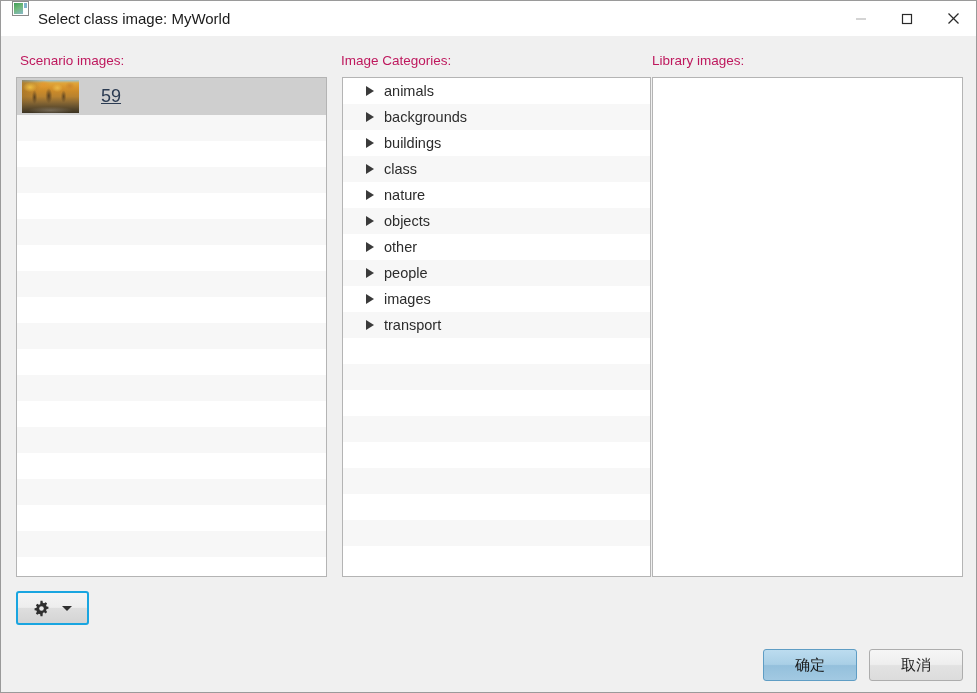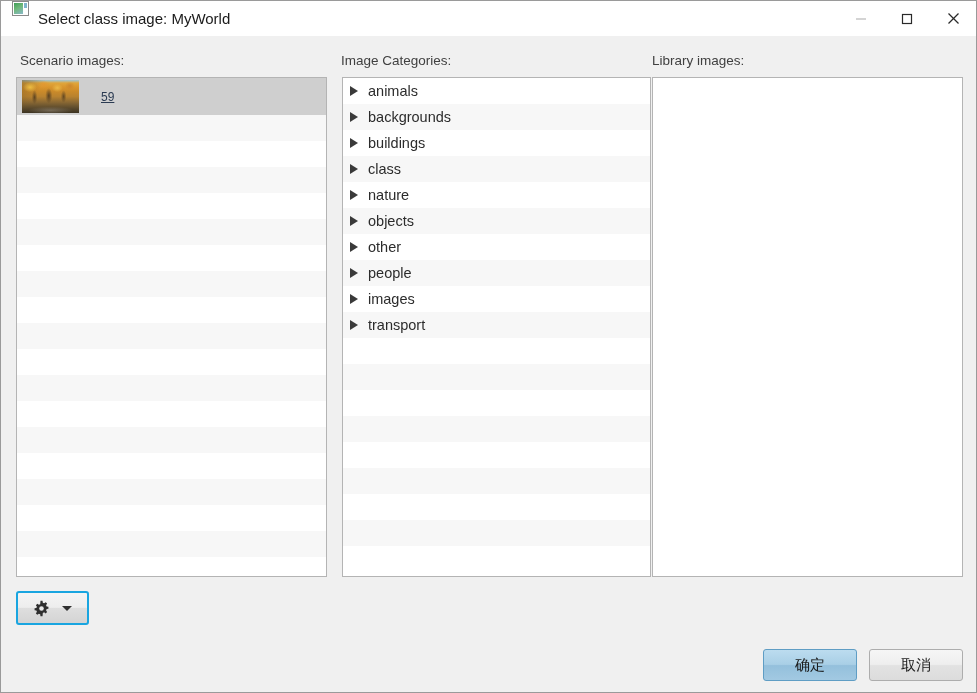--- a/index.html
+++ b/index.html
@@ -79,21 +79,21 @@
     align-items: center;
     justify-content: center;
     background: transparent;
   }
   .wbtn svg { display: block; }
 
   
   .col-label {
     position: absolute;
     font-size: 13.5px;
-    color: #404040;
+    color: #be185d;
     white-space: nowrap;
   }
   #label-scenario { left: 19px; top: 52px; }
   #label-categories { left: 340px; top: 52px; }
   #label-library { left: 651px; top: 52px; }
 
   
   .panel {
     position: absolute;
     box-sizing: border-box;
@@ -148,28 +148,28 @@
       radial-gradient(ellipse 9px 6px at 38% 14%, rgba(226,150,48,0.8), transparent 70%),
       radial-gradient(ellipse 8px 6px at 62% 24%, rgba(240,195,80,0.8), transparent 70%),
       radial-gradient(ellipse 7px 6px at 84% 18%, rgba(200,130,45,0.8), transparent 70%),
       radial-gradient(ellipse 5px 11px at 47% 48%, rgba(70,52,30,0.85), transparent 70%),
       radial-gradient(ellipse 4px 10px at 22% 52%, rgba(64,48,28,0.75), transparent 70%),
       radial-gradient(ellipse 4px 9px at 73% 50%, rgba(64,48,28,0.7), transparent 70%),
       radial-gradient(ellipse 30px 5px at 50% 92%, rgba(150,140,125,0.55), transparent 75%);
   }
   .row-label {
     margin-left: 22px;
-    font-size: 12px;
+    font-size: 18px;
     color: #2b3b52;
     white-space: nowrap;
     text-decoration: underline;
   }
 
   
-  .cat-row { padding-left: 7px; }
+  .cat-row { padding-left: 23px; }
   .arrow {
     width: 0; height: 0;
     border-left: 8px solid #3a3a3a;
     border-top: 5.5px solid transparent;
     border-bottom: 5.5px solid transparent;
     flex: 0 0 auto;
   }
   .cat-label {
     margin-left: 10px;
     font-size: 14.5px;

